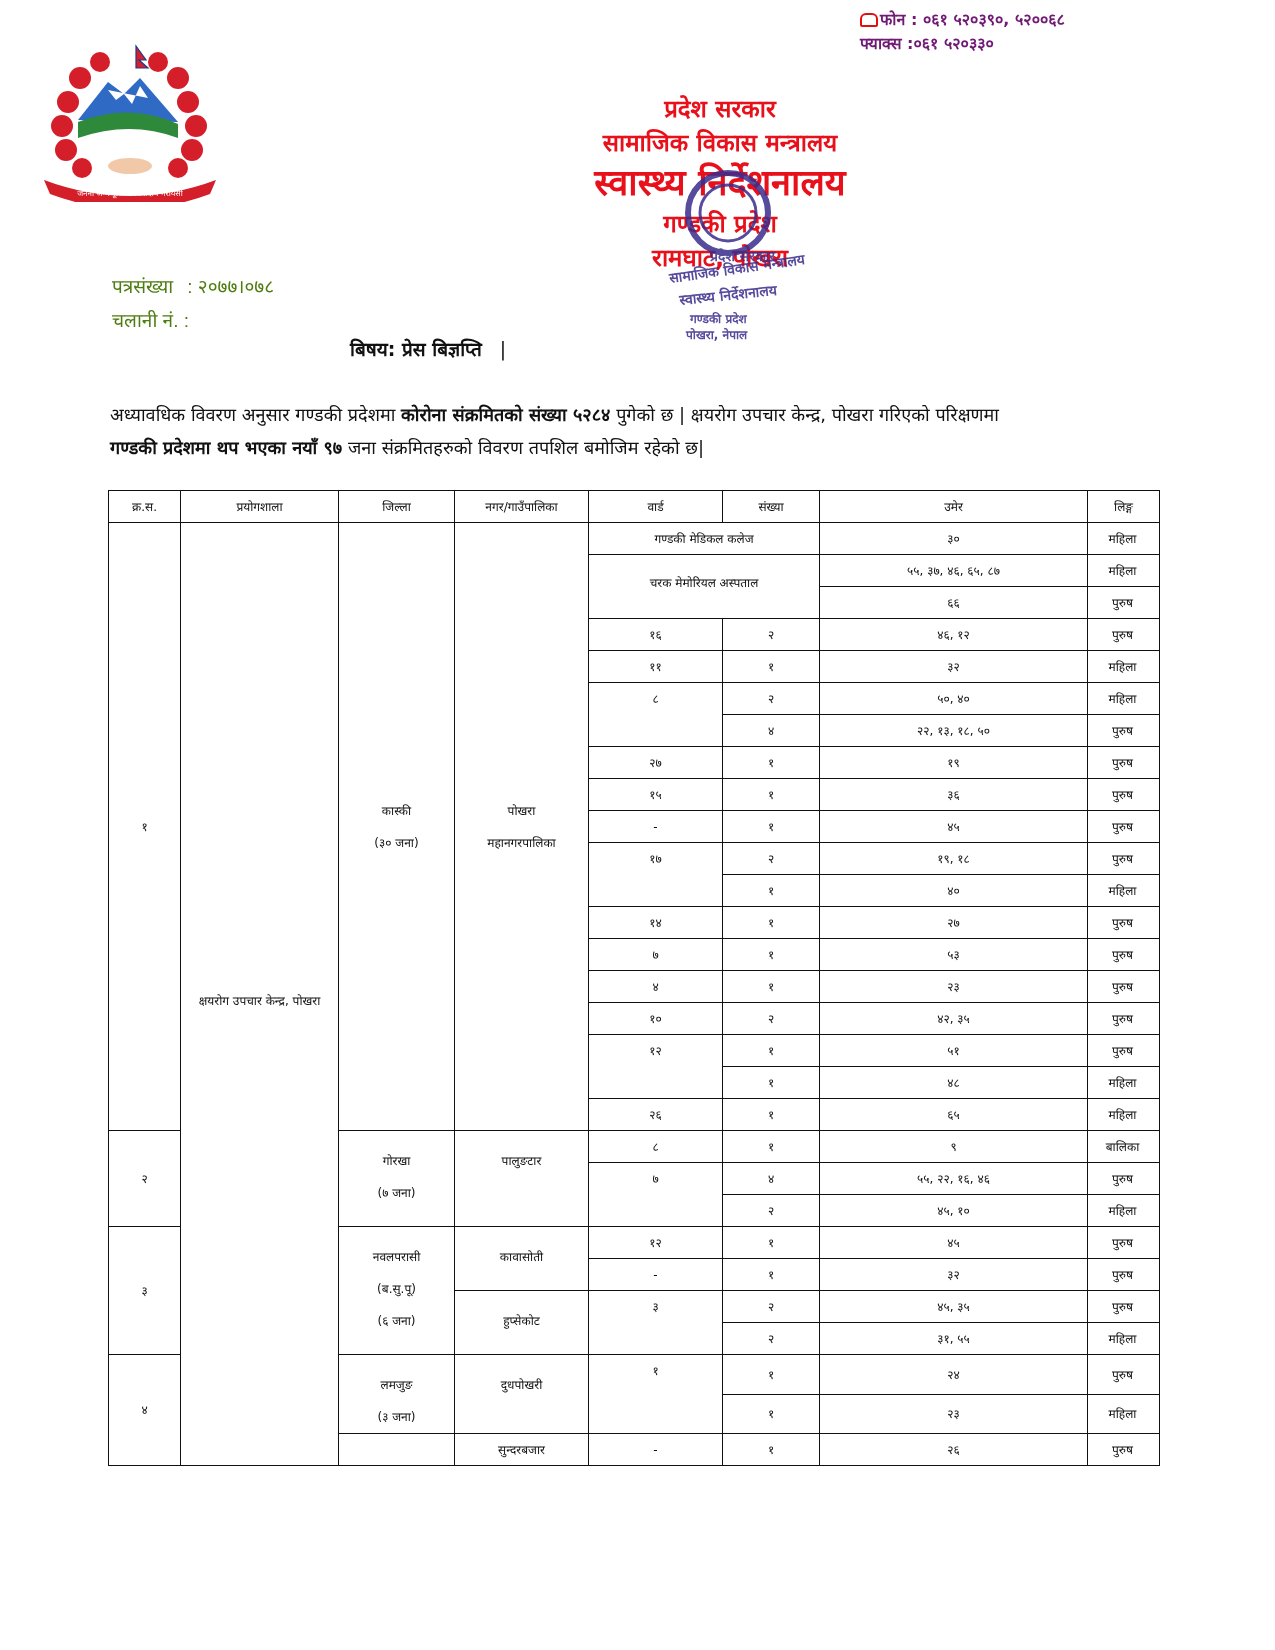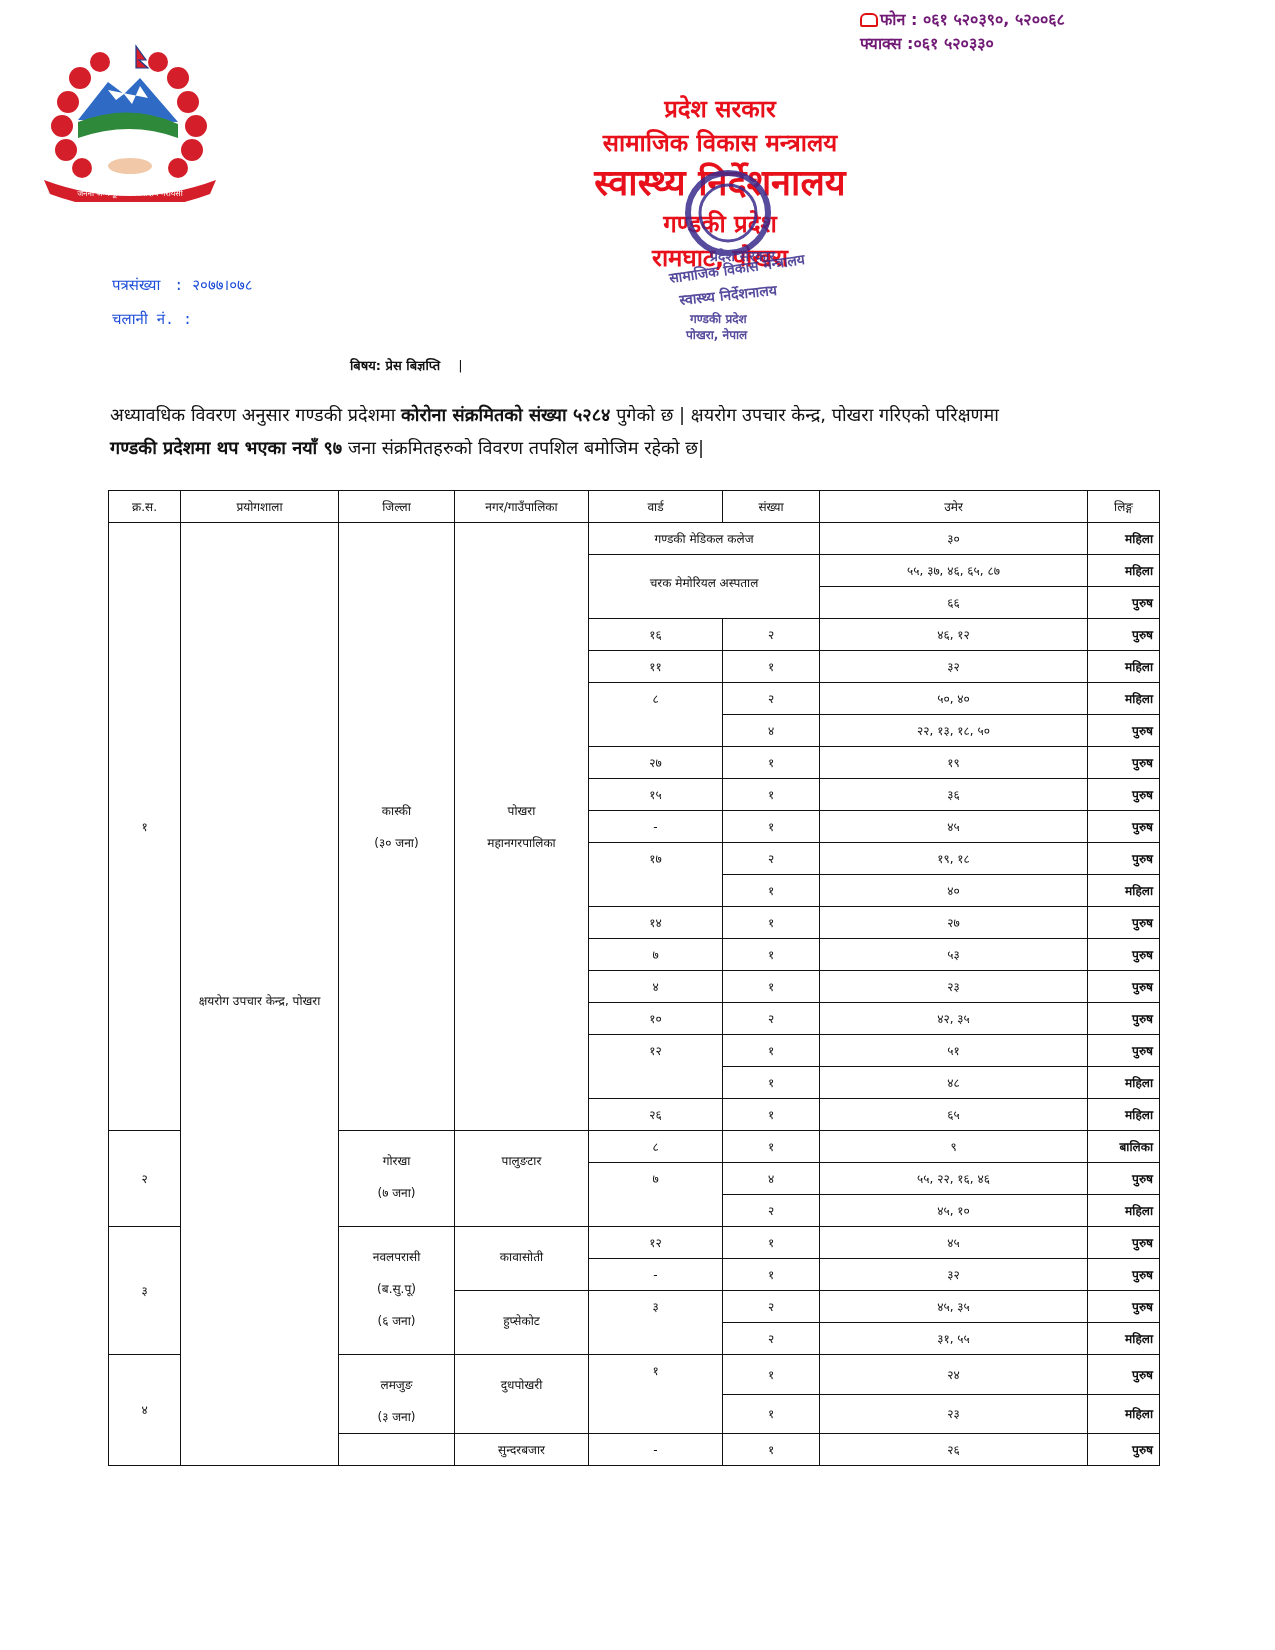--- a/index.html
+++ b/index.html
@@ -12,34 +12,34 @@
 
   .office { position: absolute; left: 520px; top: 92px; width: 400px; text-align: center; color: #e8101a; font-weight: bold; }
   .office .l1 { font-size: 24px; line-height: 34px; }
   .office .l2 { font-size: 24px; line-height: 34px; }
   .office .l3 { font-size: 36px; line-height: 46px; }
   .office .l4 { font-size: 24px; line-height: 36px; }
   .office .l5 { font-size: 24px; line-height: 32px; }
 
   .stamp { position: absolute; left: 650px; top: 165px; width: 200px; height: 180px; }
 
-  .ref { position: absolute; left: 112px; top: 270px; color: #1d4ed8; font-size: 15px; line-height: 34px; font-family: Liberation Mono, monospace; }
+  .ref { position: absolute; left: 112px; top: 270px; color: #4d7c0f; font-size: 19px; line-height: 34px; font-family: Liberation Sans, sans-serif; }
   .ref .val { margin-left: 14px; }
 
-  .subject { position: absolute; left: 350px; top: 336px; font-size: 13px; font-weight: bold; margin-top: 20px; }
+  .subject { position: absolute; left: 350px; top: 336px; font-size: 19px; font-weight: bold; }
   .subject .bar { font-weight: normal; margin-left: 18px; }
 
   .para { position: absolute; left: 110px; top: 398px; width: 1060px; font-size: 18px; line-height: 33px; }
   .para b { font-weight: bold; }
 
   table.report { position: absolute; left: 108px; top: 490px; border-collapse: collapse; font-size: 12px; table-layout: fixed; }
   table.report th, table.report td { border: 1.6px solid #111; text-align: center; padding: 0 4px; height: 31px; font-weight: normal; }
   table.report td.top { vertical-align: top; padding-top: 14px; line-height: 32px; }
   table.report td.mid { vertical-align: middle; line-height: 32px; }
-  table.report td.gender { text-align: right; padding-right: 6px; font-weight: bold; }
+  table.report td.gender { padding-right: 6px; }
 </style>
 </head>
 <body>
 
 <div class="contact">
   <div><span class="phone-icon"></span><span>फोन : ०६१ ५२०३९०, ५२००६८</span></div>
   <div>फ्याक्स :०६१ ५२०३३०</div>
 </div>
 
 <svg class="emblem" viewBox="0 0 185 160">

